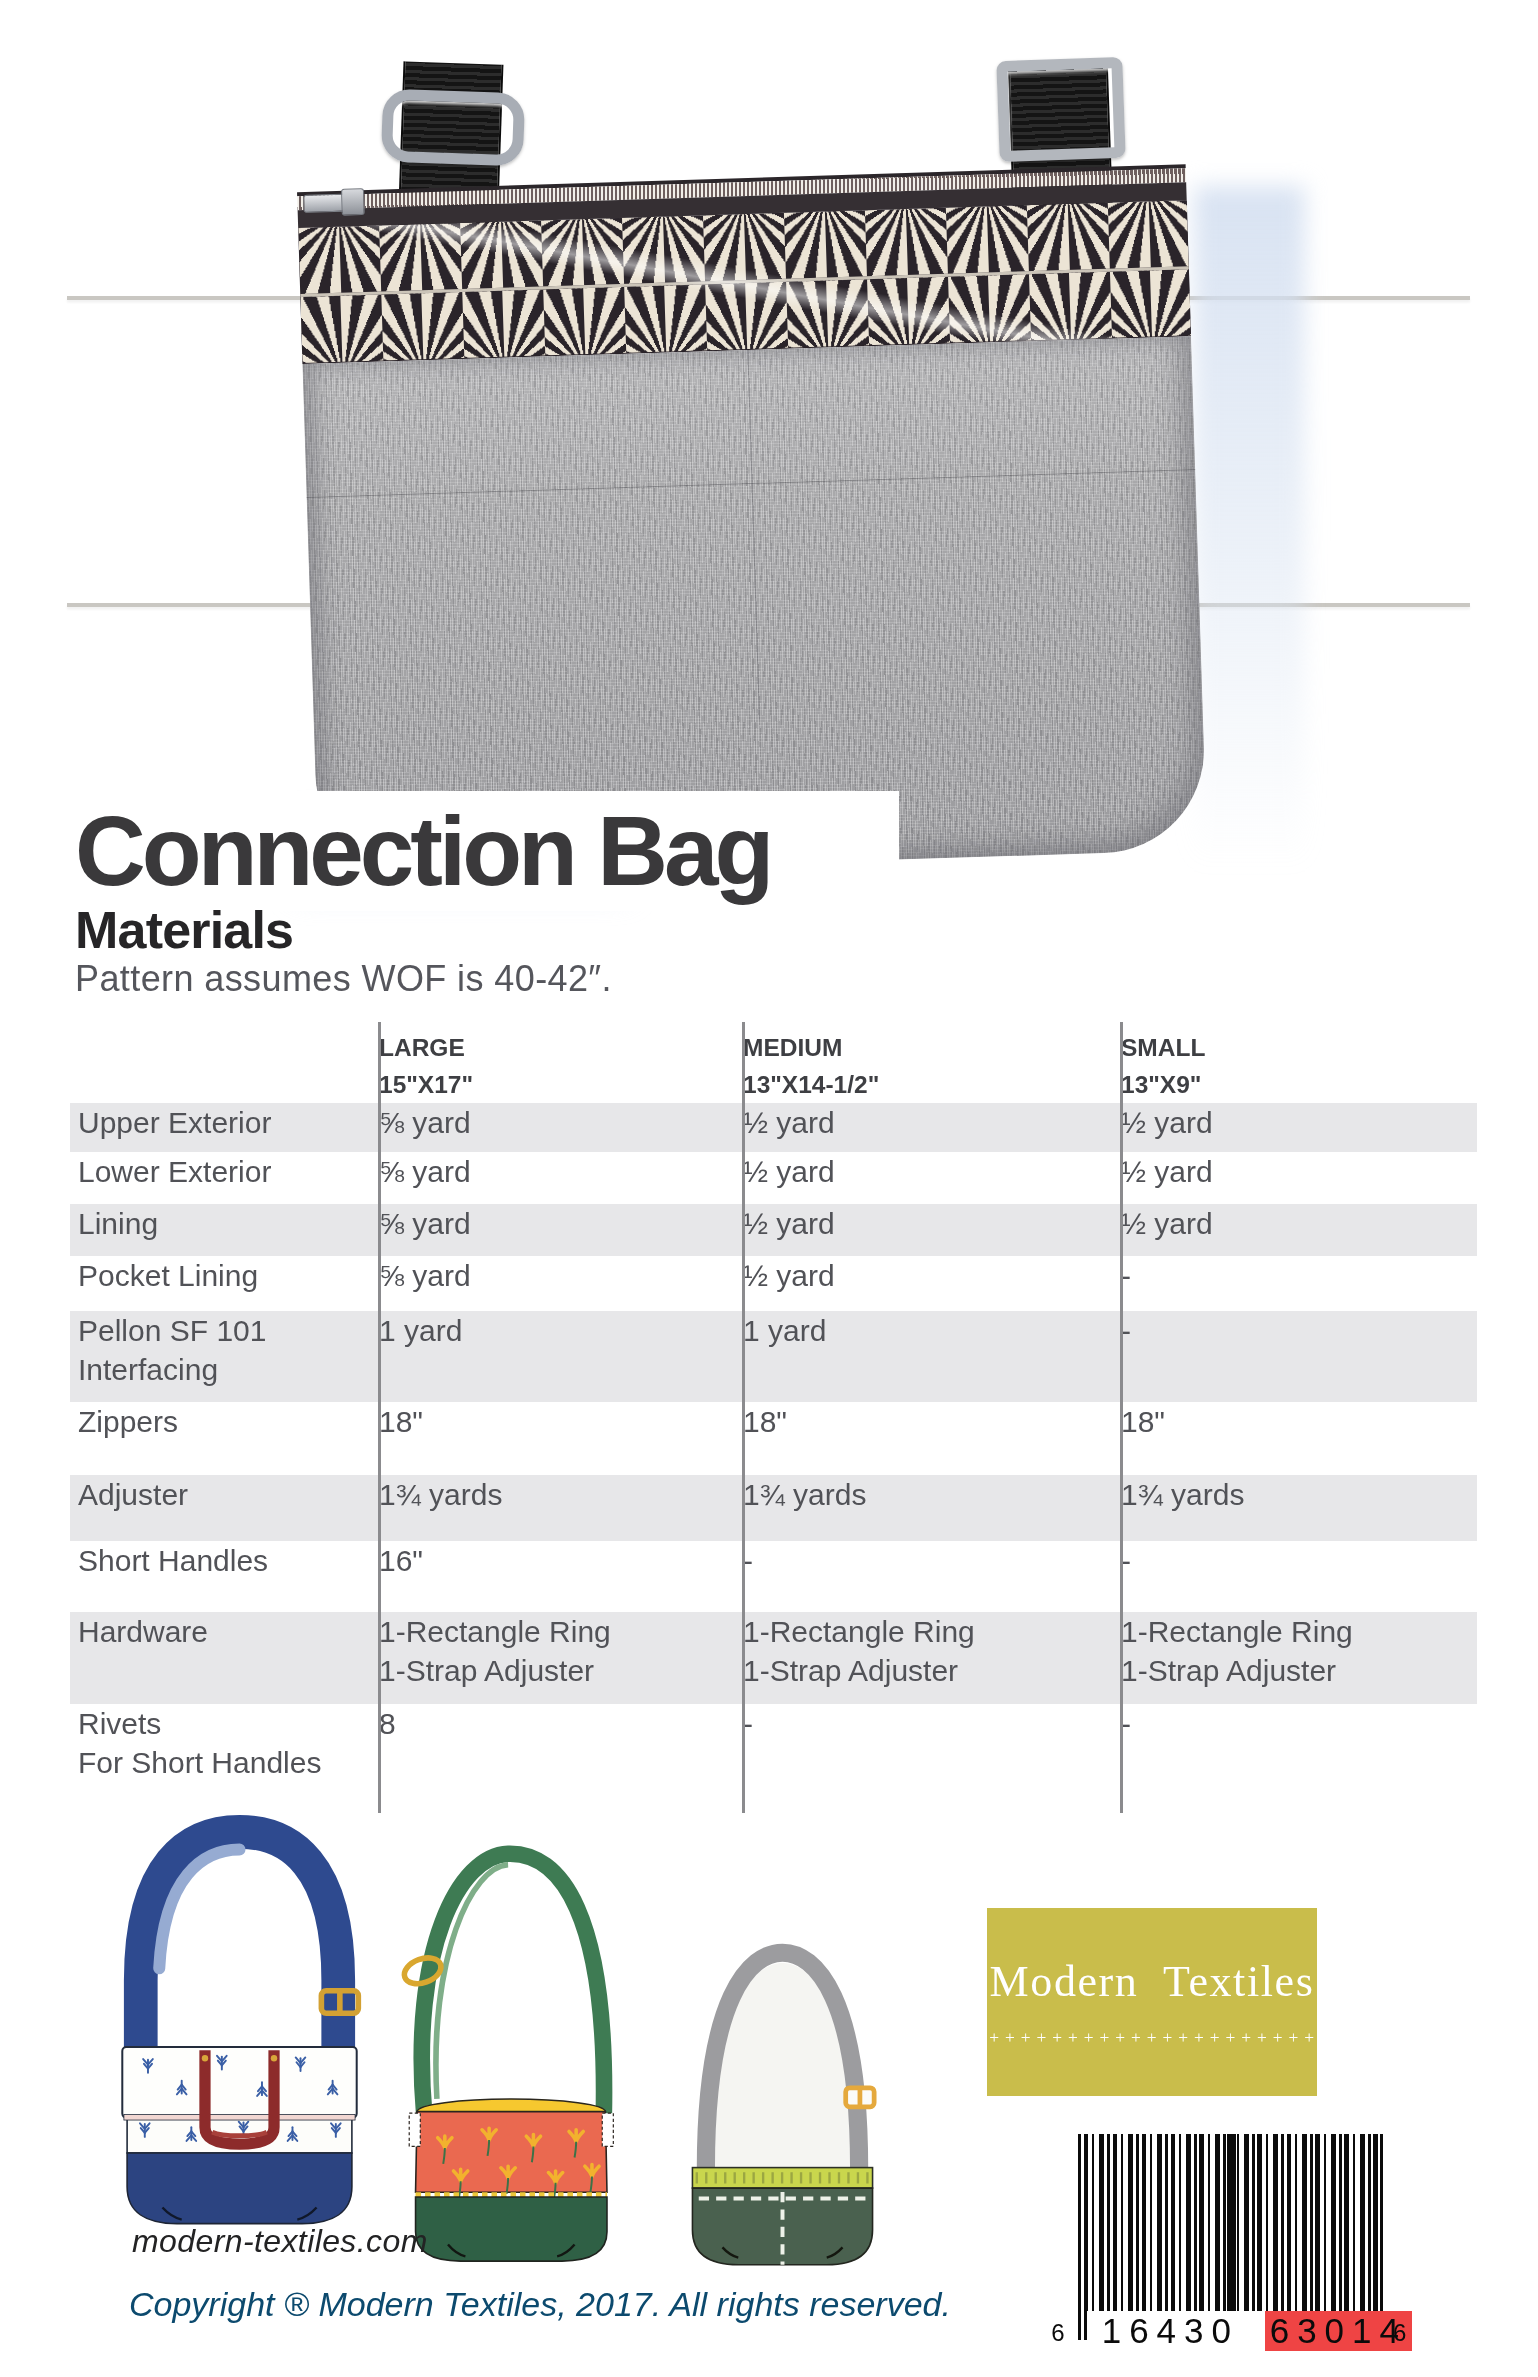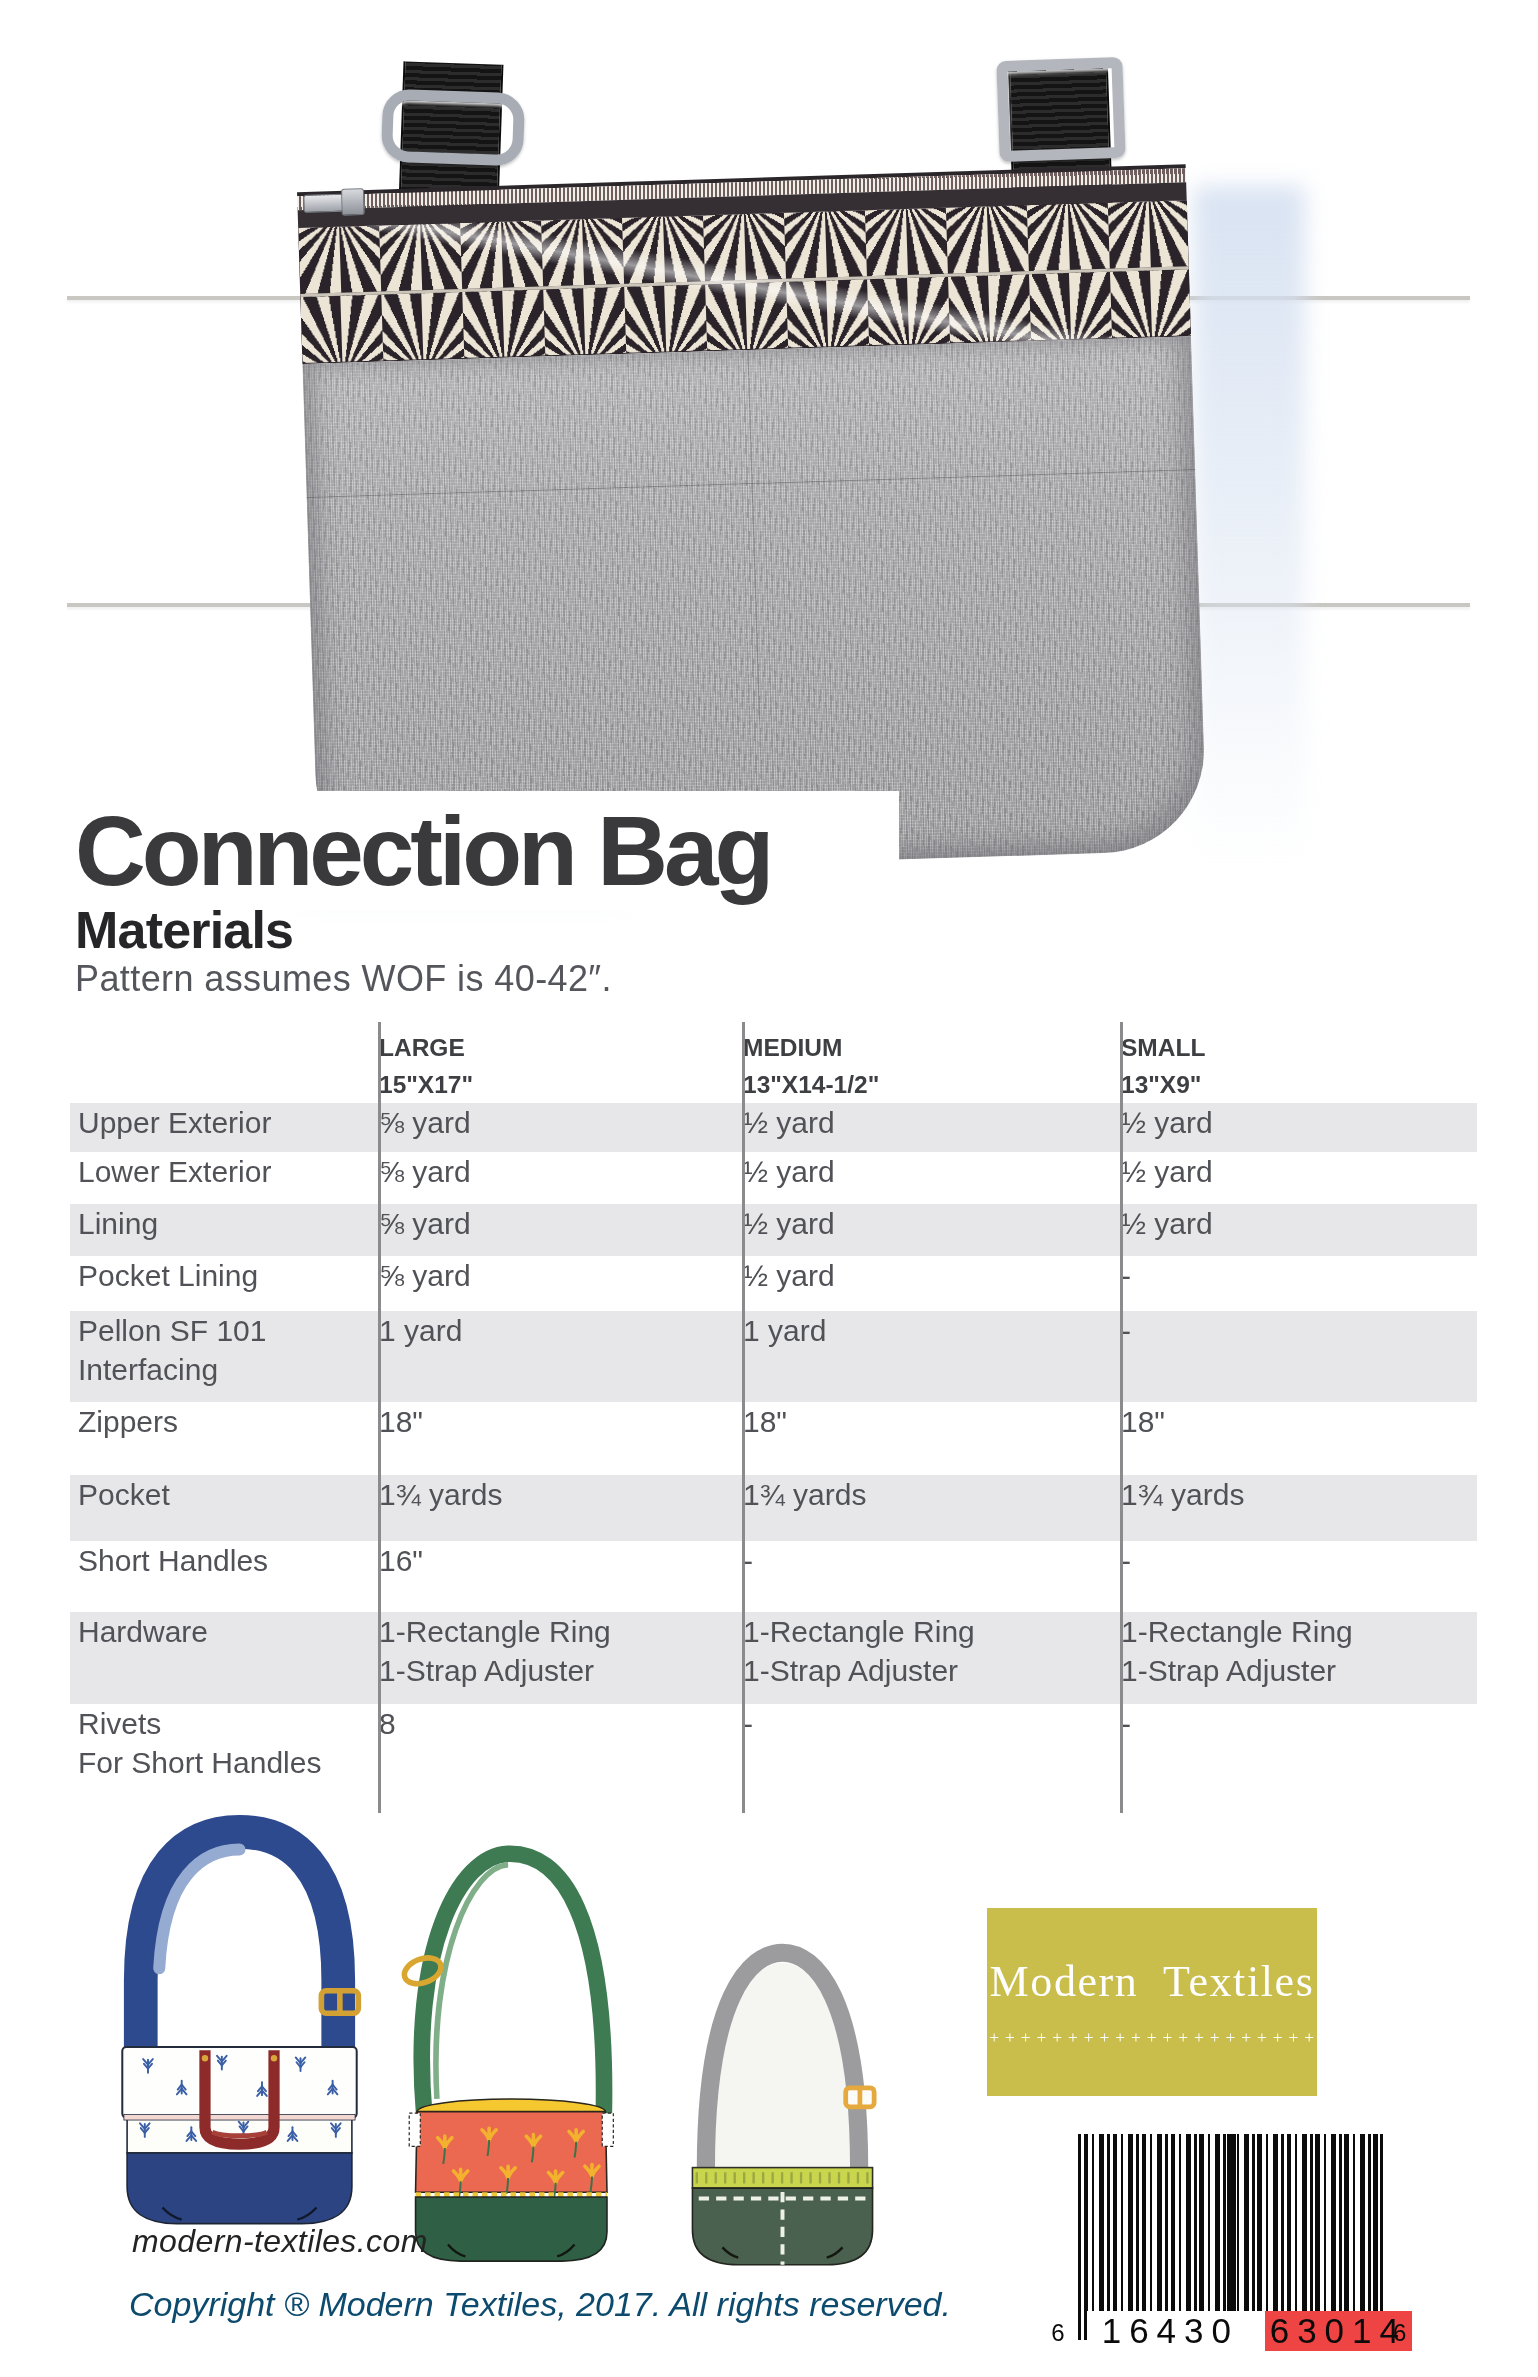--- a/index.html
+++ b/index.html
@@ -232,21 +232,21 @@
         </div>
       <div class="c val">
           <span class="cell-line">18"</span>
         </div>
       <div class="c val">
           <span class="cell-line">18"</span>
         </div>
     </div>
     <div class="trow shade" style="height:66px">
       <div class="c">
-          <span class="cell-line">Pocket</span>
+          <span class="cell-line">Adjuster</span>
         </div>
       <div class="c val">
           <span class="cell-line">1¾ yards</span>
         </div>
       <div class="c val">
           <span class="cell-line">1¾ yards</span>
         </div>
       <div class="c val">
           <span class="cell-line">1¾ yards</span>
         </div>

